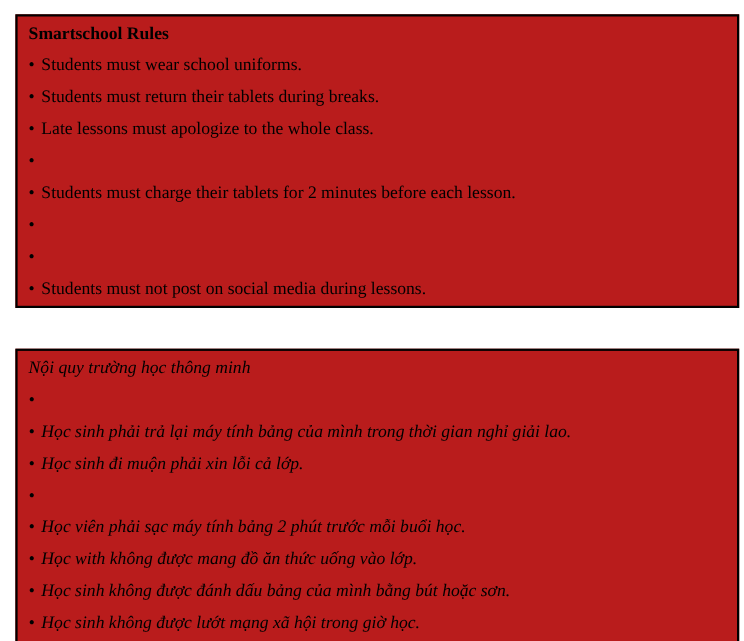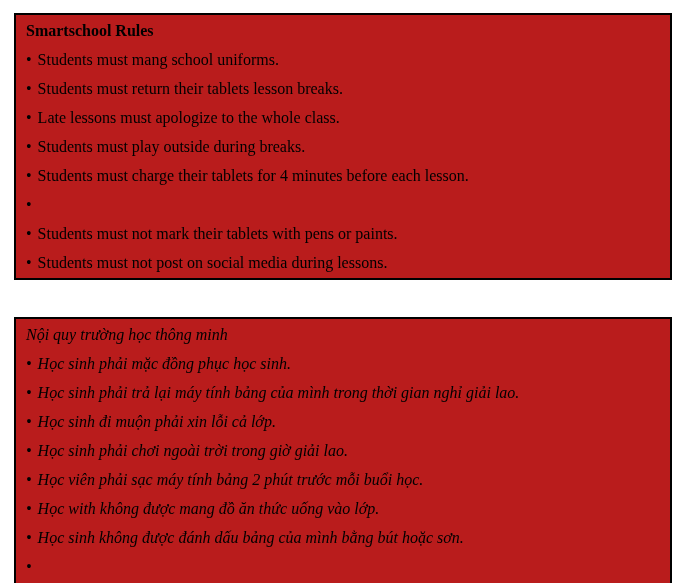--- a/index.html
+++ b/index.html
@@ -47,78 +47,75 @@
   }
 </style>
 </head>
 <body>
 
 <div class="rules-box box-english">
   <div class="line box-title-en">Smartschool Rules</div>
 
   <div class="line">
     <span class="bullet">•</span>
-    <span>Students must mang school uniforms.</span>
+    <span>Students must wear school uniforms.</span>
   </div>
   <div class="line">
     <span class="bullet">•</span>
-    <span>Students must return their tablets lesson breaks.</span>
+    <span>Students must return their tablets during breaks.</span>
   </div>
   <div class="line">
     <span class="bullet">•</span>
     <span>Late lessons must apologize to the whole class.</span>
   </div>
   <div class="line">
     <span class="bullet">•</span>
-    <span>Students must play outside during breaks.</span>
   </div>
   <div class="line">
     <span class="bullet">•</span>
-    <span>Students must charge their tablets for 4 minutes before each lesson.</span>
+    <span>Students must charge their tablets for 2 minutes before each lesson.</span>
   </div>
   <div class="line">
     <span class="bullet">•</span>
   </div>
   <div class="line">
     <span class="bullet">•</span>
-    <span>Students must not mark their tablets with pens or paints.</span>
   </div>
   <div class="line">
     <span class="bullet">•</span>
     <span>Students must not post on social media during lessons.</span>
   </div>
 </div>
 
 <div class="rules-box box-vietnamese">
   <div class="line">Nội quy trường học thông minh</div>
 
   <div class="line">
     <span class="bullet">•</span>
-    <span>Học sinh phải mặc đồng phục học sinh.</span>
   </div>
   <div class="line">
     <span class="bullet">•</span>
     <span>Học sinh phải trả lại máy tính bảng của mình trong thời gian nghỉ giải lao.</span>
   </div>
   <div class="line">
     <span class="bullet">•</span>
     <span>Học sinh đi muộn phải xin lỗi cả lớp.</span>
   </div>
   <div class="line">
     <span class="bullet">•</span>
-    <span>Học sinh phải chơi ngoài trời trong giờ giải lao.</span>
   </div>
   <div class="line">
     <span class="bullet">•</span>
     <span>Học viên phải sạc máy tính bảng 2 phút trước mỗi buổi học.</span>
   </div>
   <div class="line">
     <span class="bullet">•</span>
     <span>Học with không được mang đồ ăn thức uống vào lớp.</span>
   </div>
   <div class="line">
     <span class="bullet">•</span>
     <span>Học sinh không được đánh dấu bảng của mình bằng bút hoặc sơn.</span>
   </div>
   <div class="line">
     <span class="bullet">•</span>
+    <span>Học sinh không được lướt mạng xã hội trong giờ học.</span>
   </div>
 </div>
 
 </body></html>

